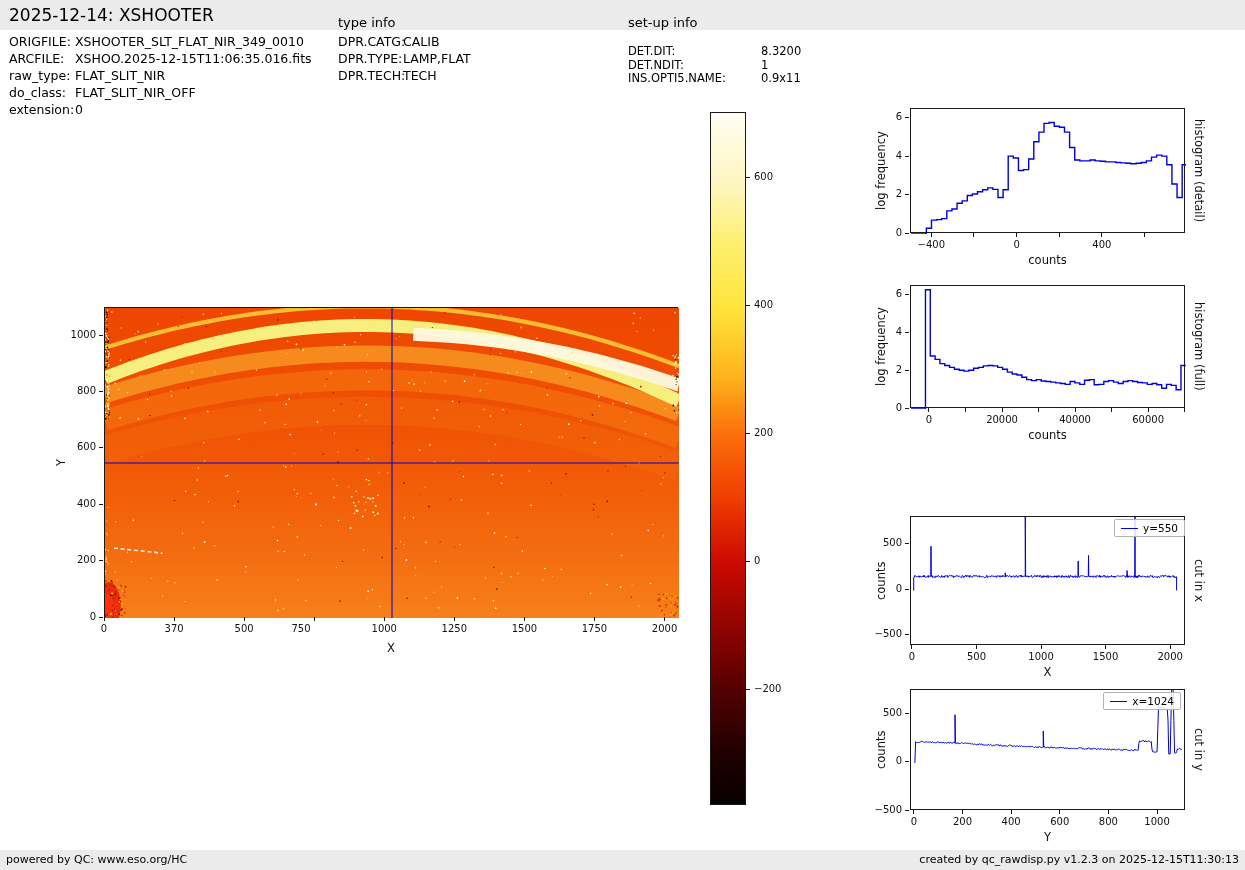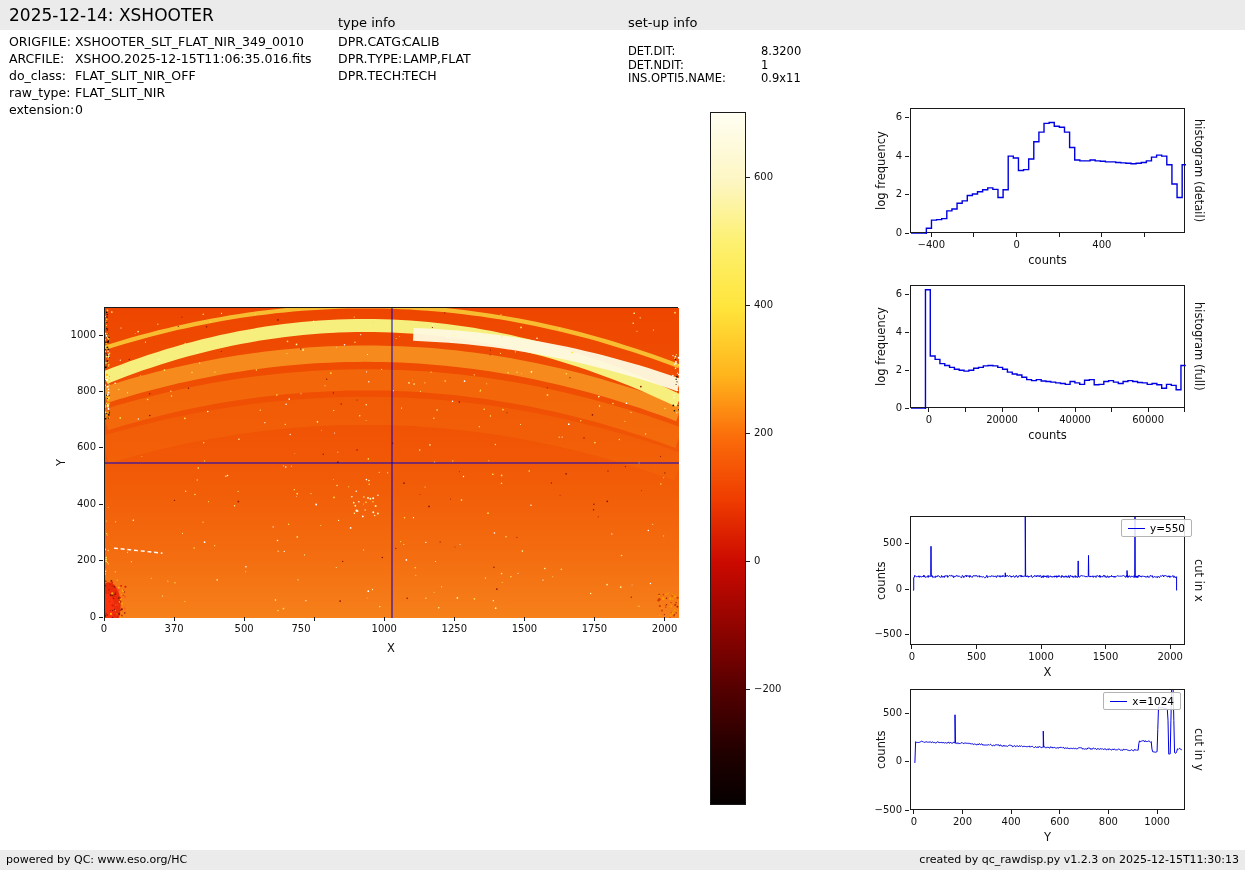--- a/index.html
+++ b/index.html
@@ -43,26 +43,26 @@
   <div class="info-col" id="file-info" style="left:9px;top:33px;">
       <div class="info-row">
         <div class="lbl" style="width: 66px;">ORIGFILE:</div>
         <div class="val">XSHOOTER_SLT_FLAT_NIR_349_0010</div>
       </div>
       <div class="info-row">
         <div class="lbl" style="width: 66px;">ARCFILE:</div>
         <div class="val">XSHOO.2025-12-15T11:06:35.016.fits</div>
       </div>
       <div class="info-row">
+        <div class="lbl" style="width: 66px;">raw_type:</div>
+        <div class="val">FLAT_SLIT_NIR</div>
+      </div>
+      <div class="info-row">
         <div class="lbl" style="width: 66px;">do_class:</div>
         <div class="val">FLAT_SLIT_NIR_OFF</div>
-      </div>
-      <div class="info-row">
-        <div class="lbl" style="width: 66px;">raw_type:</div>
-        <div class="val">FLAT_SLIT_NIR</div>
       </div>
       <div class="info-row">
         <div class="lbl" style="width: 66px;">extension:</div>
         <div class="val">0</div>
       </div>
     </div>
   <div class="info-col" id="type-info" style="left:338px;top:33px;">
       <div class="info-row">
         <div class="lbl" style="width: 65px;">DPR.CATG:</div>
         <div class="val">CALIB</div>
@@ -858,21 +858,21 @@
       <div class="tick-label tl-c" style="left: 1140.15px; top: 651px; width: 60px;">2000</div>
       <div class="tickmark" style="left: 905px; top: 634.436px; width: 4px; height: 1px;"></div>
       <div class="tick-label tl-r" style="left: 857px; top: 628.436px; width: 45px;">−500</div>
       <div class="tickmark" style="left: 905px; top: 588.691px; width: 4px; height: 1px;"></div>
       <div class="tick-label tl-r" style="left: 857px; top: 582.691px; width: 45px;">0</div>
       <div class="tickmark" style="left: 905px; top: 542.947px; width: 4px; height: 1px;"></div>
       <div class="tick-label tl-r" style="left: 857px; top: 536.947px; width: 45px;">500</div>
       <div class="axis-label" style="left: 910px; top: 665px; width: 275px;">X</div>
       <div class="vlabel up" style="left: 874px; top: 516px; height: 129px;">counts</div>
       <div class="vlabel" style="left: 1192px; top: 516px; height: 129px;">cut in x</div>
-      <div class="legend" style="right: 53px; top: 519px; justify-content: space-between;">
+      <div class="legend" style="right: 60px; top: 519px; justify-content: space-between;">
         <div class="sample"></div>
         <div>y=550</div>
       </div>
       <div class="frame" style="left: 910px; top: 689px; width: 275px; height: 121px;">
         <svg width="275" height="121" style="overflow:hidden">
           <polyline points="3.89,72.95 4.62,51.73 5.35,52.34 6.08,52.40 6.81,52.44 7.54,52.50 8.27,52.39 9.00,52.01 9.73,51.71 10.46,51.25 11.18,51.60 11.91,51.46 12.64,52.20 13.37,52.41 14.10,51.83 14.83,52.15 15.56,51.84 16.29,51.80 17.02,52.58 17.75,51.79 18.48,52.14 19.21,51.82 19.94,52.32 20.67,52.71 21.40,51.74 22.13,52.28 22.86,52.79 23.59,52.46 24.31,52.90 25.04,52.89 25.77,52.56 26.50,51.62 27.23,52.48 27.96,51.95 28.69,52.74 29.42,52.54 30.15,52.67 30.88,52.06 31.61,53.13 32.34,52.36 33.07,53.07 33.80,52.93 34.53,52.60 35.26,53.07 35.99,53.01 36.72,52.89 37.44,51.90 38.17,53.16 38.90,53.09 39.63,52.21 40.36,53.15 41.09,53.28 41.82,53.08 42.55,52.15 43.28,52.05 43.52,52.86 44.01,52.45 44.01,24.78 44.50,52.86 44.74,53.47 45.47,53.14 46.20,53.69 46.93,52.61 47.66,53.63 48.39,53.53 49.12,53.73 49.85,52.92 50.57,52.76 51.30,52.60 52.03,53.56 52.76,53.56 53.49,53.15 54.22,52.88 54.95,53.33 55.68,53.28 56.41,53.31 57.14,53.04 57.87,53.67 58.60,53.35 59.33,53.77 60.06,53.34 60.79,54.27 61.52,53.74 62.25,54.46 62.98,54.35 63.70,53.91 64.43,54.29 65.16,54.79 65.89,54.90 66.62,53.86 67.35,54.92 68.08,53.72 68.81,53.98 69.54,54.69 70.27,53.88 71.00,53.94 71.73,55.15 72.46,54.89 73.19,55.26 73.92,54.75 74.65,55.05 75.38,55.03 76.11,55.38 76.83,54.74 77.56,54.57 78.29,55.27 79.02,54.50 79.75,54.35 80.48,54.97 81.21,55.83 81.94,55.78 82.67,55.17 83.40,55.67 84.13,54.72 84.86,55.16 85.59,54.75 86.32,54.95 87.05,54.79 87.78,54.82 88.51,56.15 89.24,54.89 89.96,55.12 90.69,56.20 91.42,56.15 92.15,56.32 92.88,55.15 93.61,56.20 94.34,55.94 95.07,56.26 95.80,55.94 96.53,56.41 97.26,55.80 97.99,55.10 98.72,55.15 99.45,55.25 100.18,55.79 100.91,55.47 101.64,56.76 102.37,56.46 103.09,55.79 103.82,55.67 104.55,56.70 105.28,56.13 106.01,56.01 106.74,55.83 107.47,56.77 108.20,55.80 108.93,55.94 109.66,56.47 110.39,55.64 111.12,56.38 111.85,57.01 112.58,56.23 113.31,56.09 114.04,56.85 114.77,56.07 115.50,56.84 116.22,56.53 116.95,57.00 117.68,56.33 118.41,56.04 119.14,57.26 119.87,56.40 120.60,56.49 121.33,56.36 122.06,56.71 122.79,57.51 123.52,57.52 124.25,56.71 124.98,56.79 125.71,57.62 126.44,56.73 127.17,57.82 127.90,56.56 128.63,56.57 129.35,57.06 130.08,57.49 130.81,57.75 131.54,56.81 131.79,57.26 132.27,56.65 132.27,41.10 132.76,57.26 133.00,56.60 133.73,57.15 134.46,57.71 135.19,57.35 135.92,57.89 136.65,57.21 137.38,57.20 138.11,58.03 138.84,58.14 139.57,56.76 140.30,57.48 141.03,56.94 141.76,58.05 142.48,57.65 143.21,57.29 143.94,57.75 144.67,58.01 145.40,58.12 146.13,57.56 146.86,57.95 147.59,58.21 148.32,57.03 149.05,57.81 149.78,57.17 150.51,57.43 151.24,58.06 151.97,57.32 152.70,57.40 153.43,58.65 154.16,58.13 154.89,57.85 155.61,58.33 156.34,57.65 157.07,58.77 157.80,57.96 158.53,58.81 159.26,58.52 159.99,58.02 160.72,58.47 161.45,58.74 162.18,57.98 162.91,58.45 163.64,58.70 164.37,58.34 165.10,58.63 165.83,58.98 166.56,58.72 167.29,57.88 168.02,57.81 168.74,57.70 169.47,57.72 170.20,57.84 170.93,57.95 171.66,59.11 172.39,58.73 173.12,59.16 173.85,59.12 174.58,58.81 175.31,59.02 176.04,59.24 176.77,58.01 177.50,58.01 178.23,58.22 178.96,58.01 179.69,59.39 180.42,58.89 181.15,59.48 181.87,58.22 182.60,58.13 183.33,58.81 184.06,58.33 184.79,58.70 185.52,59.63 186.25,58.62 186.98,59.24 187.71,58.72 188.44,59.48 189.17,58.47 189.90,59.00 190.63,59.07 191.36,58.68 192.09,59.54 192.82,59.33 193.55,59.02 194.27,58.61 195.00,59.82 195.73,59.66 196.46,59.21 197.19,59.90 197.92,58.63 198.65,59.18 199.38,59.44 200.11,60.14 200.84,59.95 201.57,58.88 202.30,59.84 203.03,58.80 203.76,59.53 204.49,59.83 205.22,59.77 205.95,59.95 206.68,59.67 207.40,59.14 208.13,58.90 208.86,59.77 209.59,60.23 210.32,60.05 211.05,59.97 211.78,60.42 212.51,59.12 213.24,59.50 213.97,59.93 214.70,59.50 215.43,59.46 216.16,59.93 216.89,60.16 217.62,60.39 218.35,60.52 219.08,60.66 219.81,60.17 220.53,59.68 221.26,60.16 221.99,60.78 222.72,60.87 223.45,59.49 224.18,60.21 224.91,59.56 225.64,60.34 226.37,60.10 227.10,60.25 227.83,53.44 228.56,50.81 229.29,51.64 230.02,51.53 230.75,50.98 231.48,50.78 232.21,50.63 232.94,50.73 233.66,51.94 234.39,50.65 235.12,51.66 235.85,51.49 236.58,51.50 237.31,51.12 238.04,50.82 238.77,51.53 239.50,52.32 240.23,51.60 240.96,59.05 241.69,61.76 242.42,61.81 243.15,62.08 243.88,61.96 244.61,62.25 245.34,61.90 246.07,61.72 246.79,39.42 247.52,16.85 248.25,17.04 248.98,17.24 249.71,17.61 250.44,17.64 251.17,17.84 251.90,17.71 252.63,18.18 253.36,18.18 254.09,18.36 254.82,18.64 255.55,19.05 256.28,18.96 257.01,30.14 257.74,64.11 258.47,64.06 259.20,63.92 259.92,30.86 260.65,-1.80 261.38,-2.09 262.11,-2.08 262.84,30.41 263.57,62.68 264.30,63.18 265.03,62.97 265.76,61.30 266.49,58.81 267.22,59.43 267.95,58.68 268.68,58.21 269.41,59.24 270.14,59.45 270.87,60.01" fill="none" stroke="#0000e0" stroke-width="1"></polyline>
         </svg>
       </div>
       <div class="tickmark" style="left: 913.39px; top: 810px; width: 1px; height: 4px;"></div>
       <div class="tick-label tl-c" style="left: 883.89px; top: 816px; width: 60px;">0</div>

